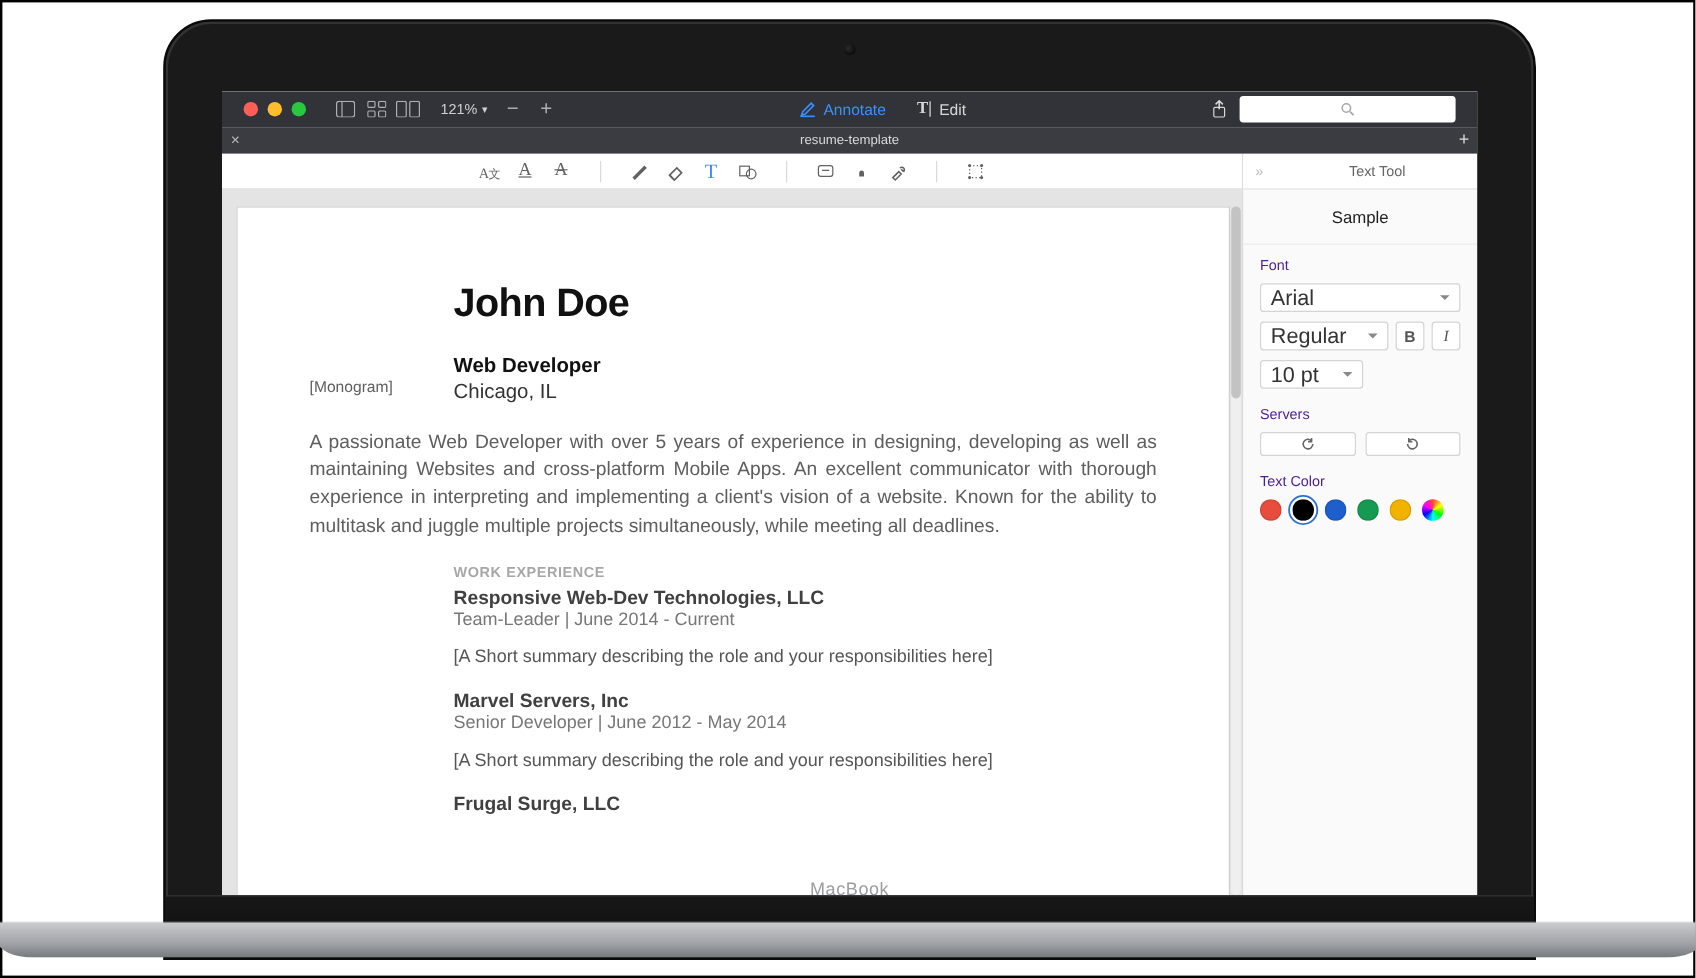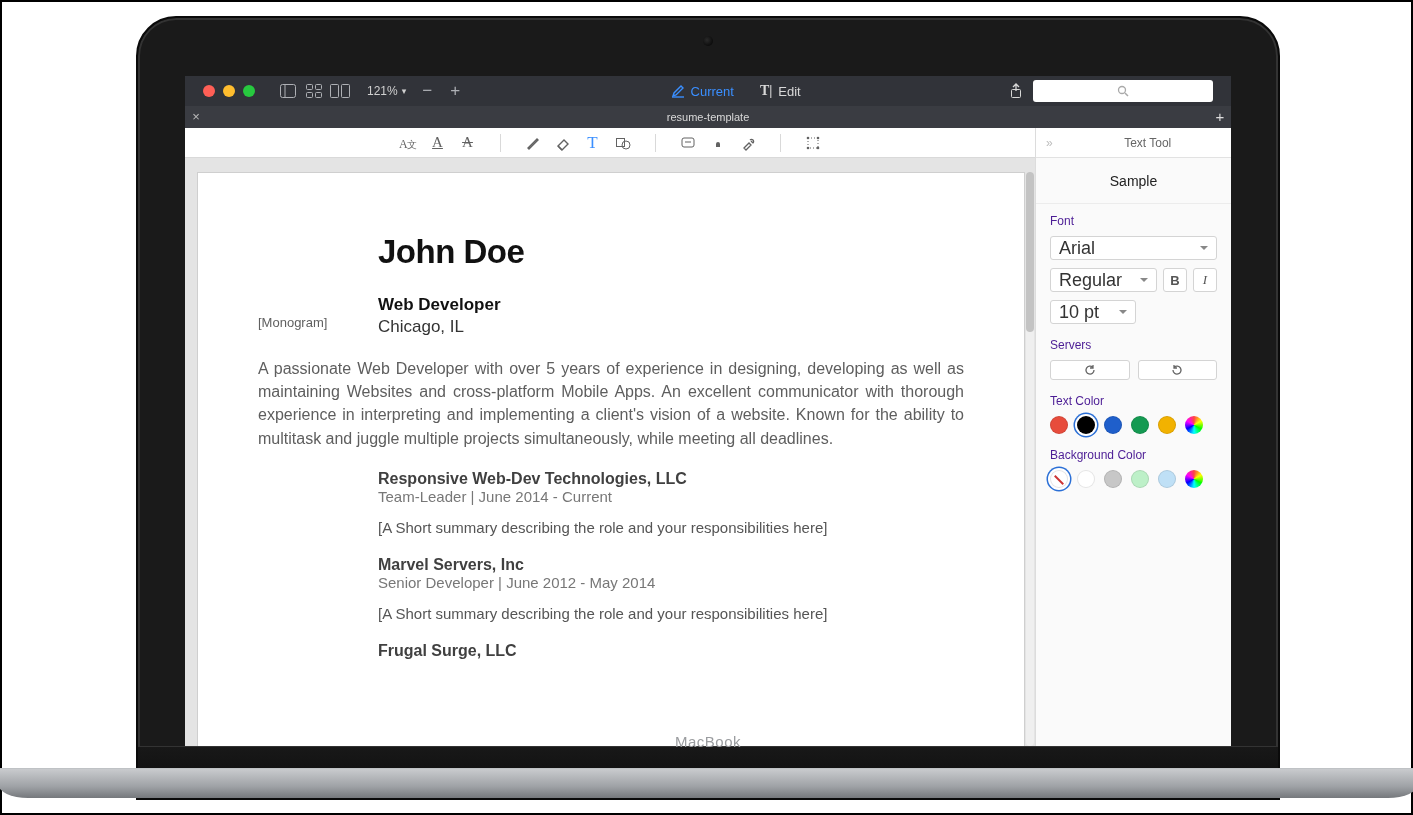--- a/index.html
+++ b/index.html
@@ -198,21 +198,21 @@
         <div class="iconbtn" style="font-size:17px;">−</div>
         <div class="iconbtn" style="font-size:17px;">+</div>
 
         <div class="spacer"></div>
 
         <div class="mode-btn active">
           <svg width="14" height="14">
               <path d="M2 12 L3 9 L10 2 L12 4 L5 11 Z" fill="none" stroke="#3a8fff" stroke-width="1.4"></path>
               <line x1="1" y1="13" x2="13" y2="13" stroke="#3a8fff" stroke-width="1.4"></line>
             </svg>
-          <span>Current</span>
+          <span>Annotate</span>
         </div>
         <div class="mode-btn" style="color:#d8d8d8;">
           <span style="font-family:serif;font-weight:bold;font-size:14px;">T|</span>
           <span>Edit</span>
         </div>
 
         <div class="spacer"></div>
 
         <div class="iconbtn">
           <svg width="14" height="16">
@@ -314,20 +314,21 @@
               <div class="resume-head">
                 <div class="mono-col">[Monogram]</div>
                 <div class="name-col">
                   <div class="resume-name">John Doe</div>
                   <div class="role-line">Web Developer</div>
                   <div class="city-line">Chicago, IL</div>
                 </div>
               </div>
               <div class="summary">A passionate Web Developer with over 5 years of experience in designing, developing as well as maintaining Websites and cross-platform Mobile Apps. An excellent communicator with thorough experience in interpreting and implementing a client's vision of a website. Known for the ability to multitask and juggle multiple projects simultaneously, while meeting all deadlines.</div>
               <div class="section-block">
+                <div class="sect-title">WORK EXPERIENCE</div>
 
                 <div class="job-title">Responsive Web-Dev Technologies, LLC</div>
                 <div class="job-sub">Team-Leader | June 2014 - Current</div>
                 <div class="job-desc">[A Short summary describing the role and your responsibilities here]</div>
 
                 <div class="job-title">Marvel Servers, Inc</div>
                 <div class="job-sub">Senior Developer | June 2012 - May 2014</div>
                 <div class="job-desc">[A Short summary describing the role and your responsibilities here]</div>
 
                 <div class="job-title">Frugal Surge, LLC</div>
@@ -387,31 +388,20 @@
             <div class="swatches" id="text-swatches">
                 <div class="swatch" style="background: rgb(231, 76, 60);"></div>
                 <div class="swatch selected" style="background: rgb(0, 0, 0);"></div>
                 <div class="swatch" style="background: rgb(31, 95, 203);"></div>
                 <div class="swatch" style="background: rgb(21, 154, 82);"></div>
                 <div class="swatch" style="background: rgb(242, 178, 0);"></div>
                 <div class="swatch rainbow"></div>
               </div>
           </div>
 
-          <div class="sb-section">
-            <div class="sb-label">Background Color</div>
-            <div class="swatches" id="bg-swatches">
-                <div class="swatch selected none"></div>
-                <div class="swatch" style="background: rgb(255, 255, 255);"></div>
-                <div class="swatch" style="background: rgb(199, 199, 199);"></div>
-                <div class="swatch" style="background: rgb(189, 240, 200);"></div>
-                <div class="swatch" style="background: rgb(191, 224, 246);"></div>
-                <div class="swatch rainbow"></div>
-              </div>
-          </div>
         </div>
       </div>
 
     </div>
 
     <div class="hinge">
       <div class="keyboard-base"></div>
     </div>
   </div>
 </div>

